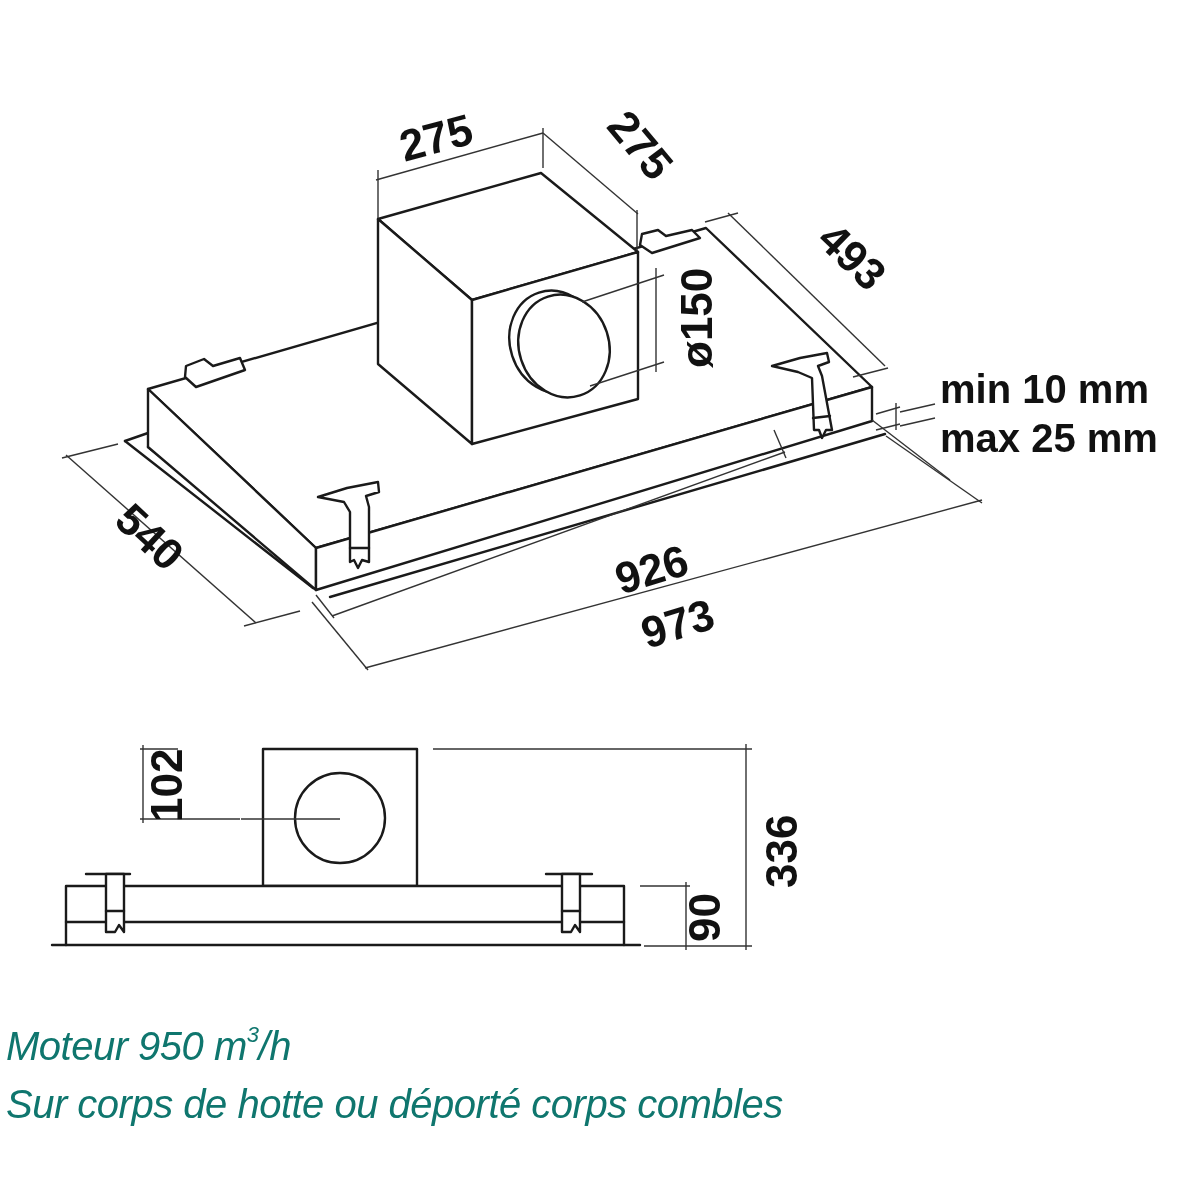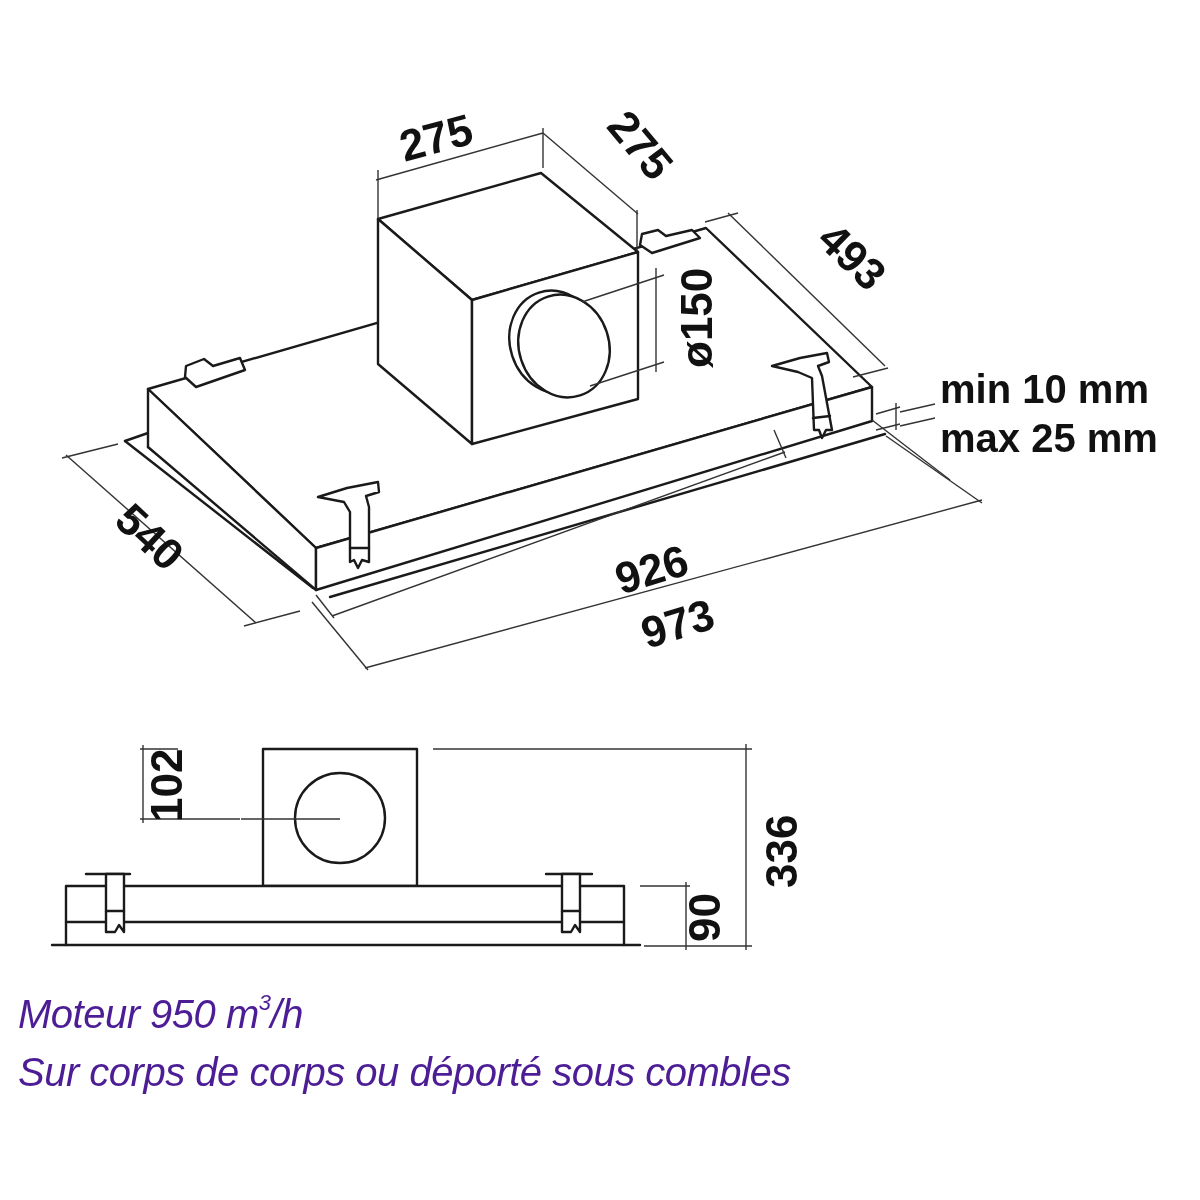--- a/index.html
+++ b/index.html
@@ -4,24 +4,24 @@
   <style>
     html, body { margin: 0; padding: 0; background: #ffffff; }
     body { width: 1200px; height: 1200px; position: relative; overflow: hidden; }
     #drawing { position: absolute; left: 0; top: 0; width: 1200px; height: 1200px; }
     .outline { fill: none; stroke: #1a1a1a; stroke-width: 2.4; stroke-linejoin: round; stroke-linecap: round; }
     .face { fill: #ffffff; stroke: #1a1a1a; stroke-width: 2.4; stroke-linejoin: round; }
     .dim { fill: none; stroke: #333333; stroke-width: 1.4; }
     .dim-text { font-family: "Liberation Sans", "DejaVu Sans", sans-serif; font-weight: bold; font-size: 44px; fill: #111111; }
     .note-text { font-family: "Liberation Sans", "DejaVu Sans", sans-serif; font-weight: bold; font-size: 40px; fill: #111111; }
     .caption {
-      position: absolute; left: 18px;
+      position: absolute; left: 6px;
       font-family: "Liberation Sans", "DejaVu Sans", sans-serif;
-      font-style: italic; font-weight: normal; font-size: 40px; color: #4c1d95;
-      letter-spacing: -0.5px; white-space: nowrap;
+      font-style: italic; font-weight: normal; font-size: 40px; color: #0f766e;
+      letter-spacing: -0.5px; white-space: nowrap; margin-top: 32px;
     }
     .caption sup { font-size: 22px; position: relative; top: -4px; }
     #caption-line-1 { top: 992px; }
     #caption-line-2 { top: 1050px; }
   </style>
 </head>
 <body>
 
 <svg id="drawing" viewBox="0 0 1200 1200" xmlns="http://www.w3.org/2000/svg">
 
@@ -166,13 +166,13 @@
 
     <g>
       <path class="dim" d="M640 886 L690 886"></path>
       <path class="dim" d="M686 882 L686 950"></path>
       <text class="dim-text" x="0" y="0" transform="translate(720 942) rotate(-90)">90</text>
     </g>
   </g>
 </svg>
 
 <div id="caption-line-1" class="caption"><span>Moteur 950 m</span><sup>3</sup><span>/h</span></div>
-<div id="caption-line-2" class="caption">Sur corps de corps ou déporté sous combles</div>
+<div id="caption-line-2" class="caption">Sur corps de hotte ou déporté corps combles</div>
 
 </body></html>

